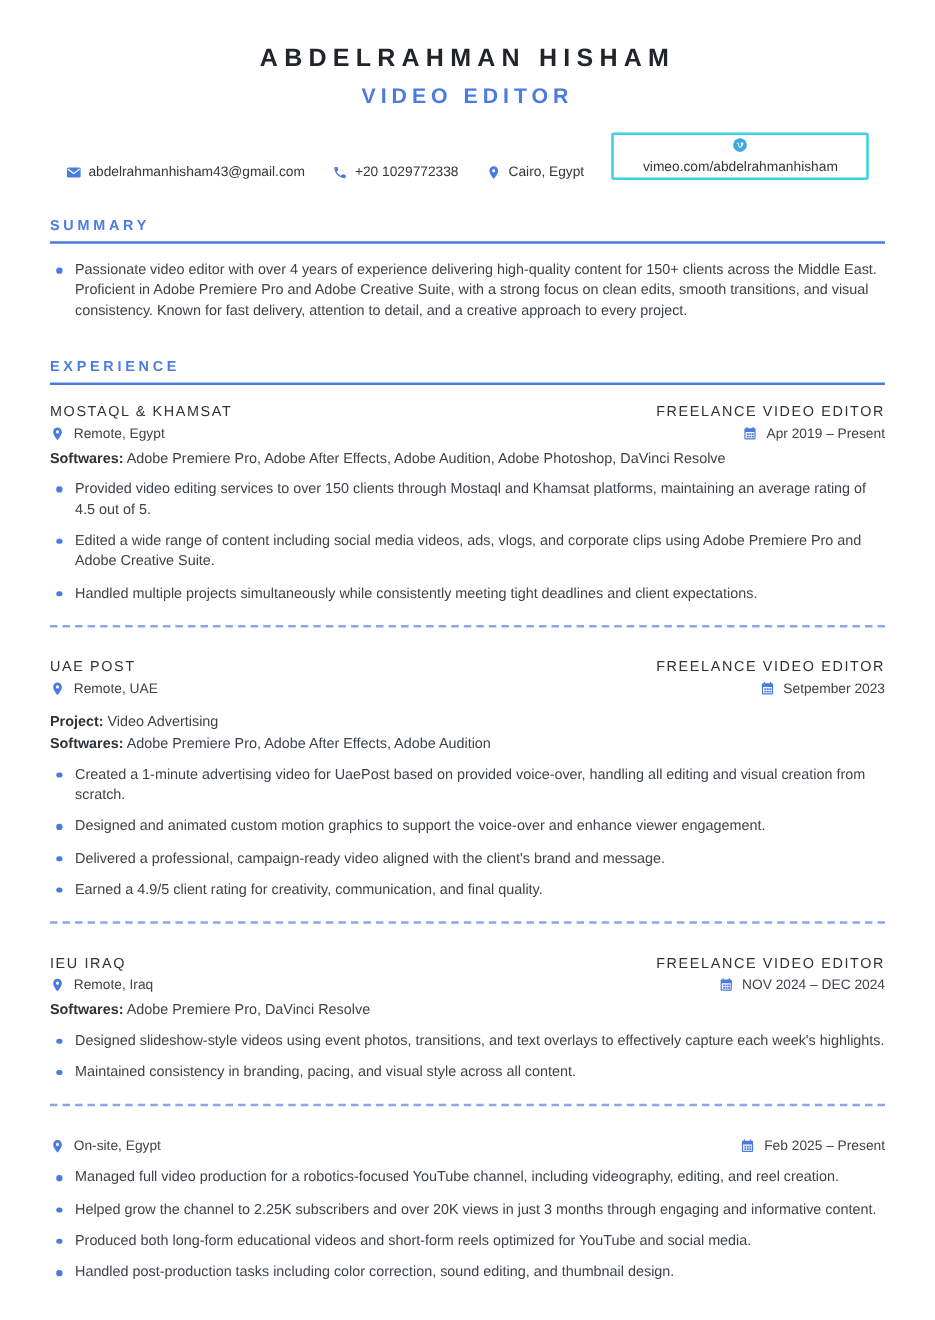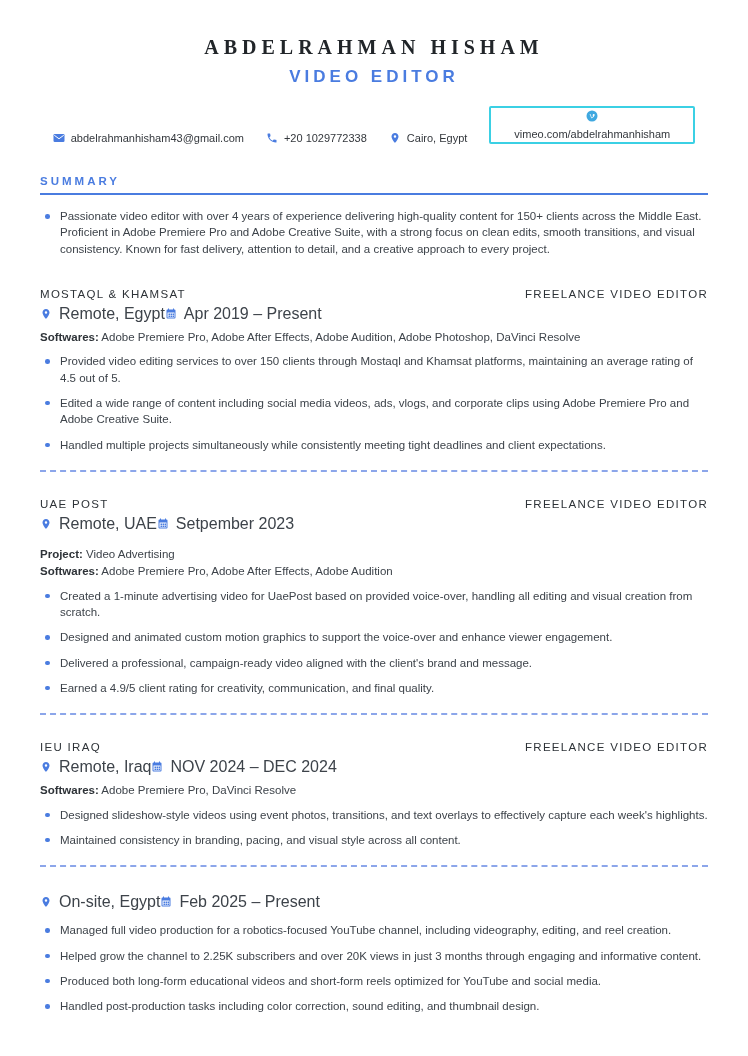--- a/index.html
+++ b/index.html
@@ -16,21 +16,21 @@
   body{
     width:748px;height:1056px;overflow:hidden;
     font-family:"Liberation Sans",sans-serif;
     color:var(--body);
   }
   .page{padding:36px 40px 0 40px;}
 
   
   .name{
     text-align:center;font-size:20px;font-weight:bold;
-    letter-spacing:5px;color:var(--name);font-family:Liberation Serif, serif;
+    letter-spacing:5px;color:var(--name);
   }
   .job-title{
     text-align:center;font-size:17px;font-weight:bold;
     letter-spacing:4px;color:var(--accent);margin-top:8px;
   }
   .contacts{
     display:flex;justify-content:center;align-items:flex-end;
     gap:22px;margin-top:19px;font-size:11px;color:#33373c;
   }
   .contact{display:flex;align-items:center;gap:6px;white-space:nowrap;}
@@ -62,22 +62,22 @@
   }
 
   
   .entry{margin-top:16px;}
   .entry-head{display:flex;justify-content:space-between;align-items:baseline;}
   .company,.role{
     font-size:11.5px;font-weight:normal;letter-spacing:1.3px;
     color:var(--heading-dark);
   }
   .entry-meta{
-    display:flex;align-items:center;
-    margin-top:5px;font-size:16px;
+    display:flex;justify-content:space-between;align-items:center;
+    margin-top:5px;font-size:11px;
   }
   .meta-left,.meta-right{display:flex;align-items:center;gap:7px;}
   .micon{width:12px;height:12px;display:block;}
   .info-line{font-size:11.5px;margin-top:6px;line-height:1.42;}
   .info-line.gap{margin-top:13px;}
   .info-line b{color:#2e3338;}
   .entry ul.blist{margin-top:8px;}
   .divider{
     border:none;border-top:2px dashed var(--divider);
     margin:17px 0 26px 0;
@@ -134,20 +134,21 @@
   </div>
 
   <div class="section">
     <div class="section-heading">SUMMARY</div>
     <ul class="blist">
       <li>Passionate video editor with over 4 years of experience delivering high-quality content for 150+ clients across the Middle East. Proficient in Adobe Premiere Pro and Adobe Creative Suite, with a strong focus on clean edits, smooth transitions, and visual consistency. Known for fast delivery, attention to detail, and a creative approach to every project.</li>
     </ul>
   </div>
 
   <div class="section">
+    <div class="section-heading">EXPERIENCE</div>
 
     <div class="entry">
       <div class="entry-head">
         <span class="company">MOSTAQL &amp; KHAMSAT</span>
         <span class="role">FREELANCE VIDEO EDITOR</span>
       </div>
       <div class="entry-meta">
         <span class="meta-left">
           <svg class="micon" viewBox="0 0 24 24">
               <use href="#i-pin"></use>

